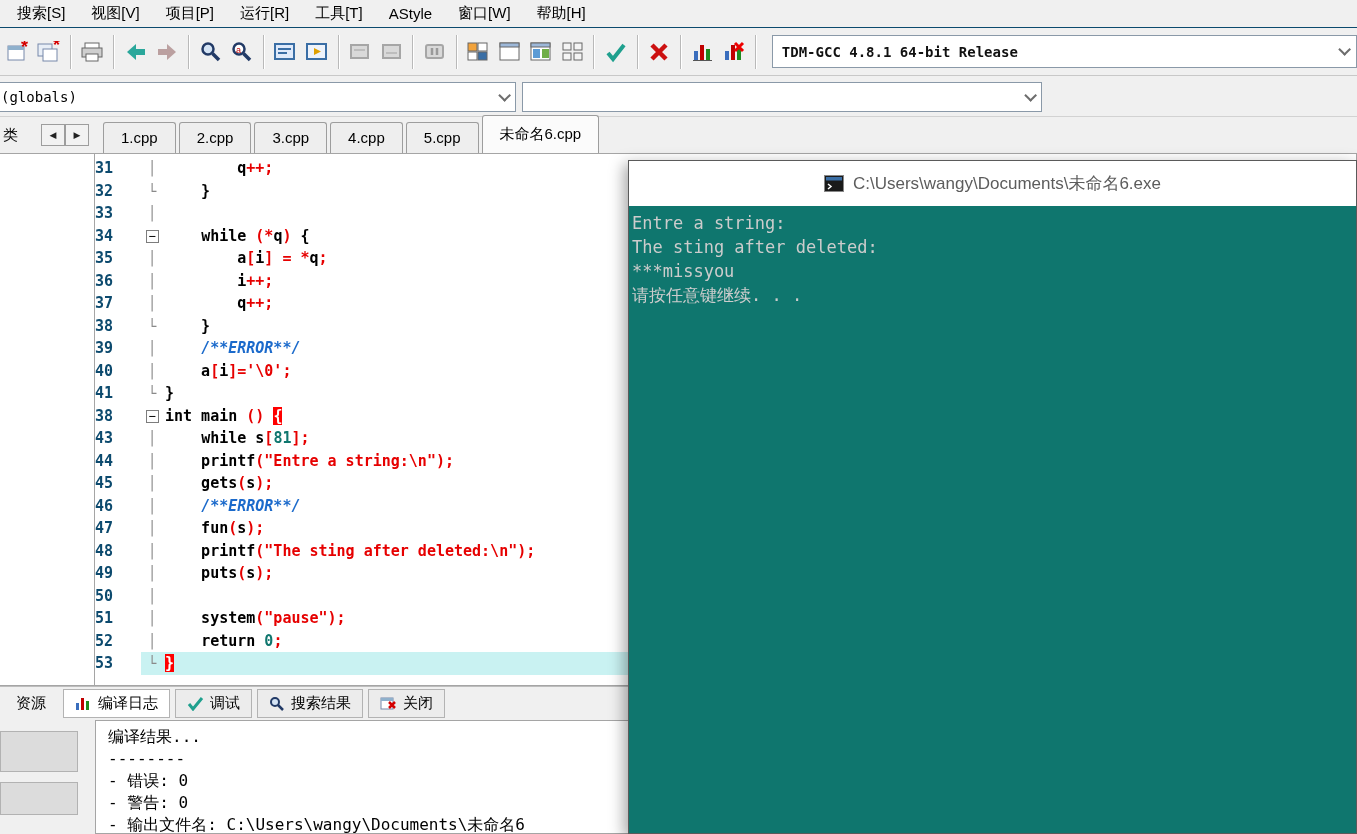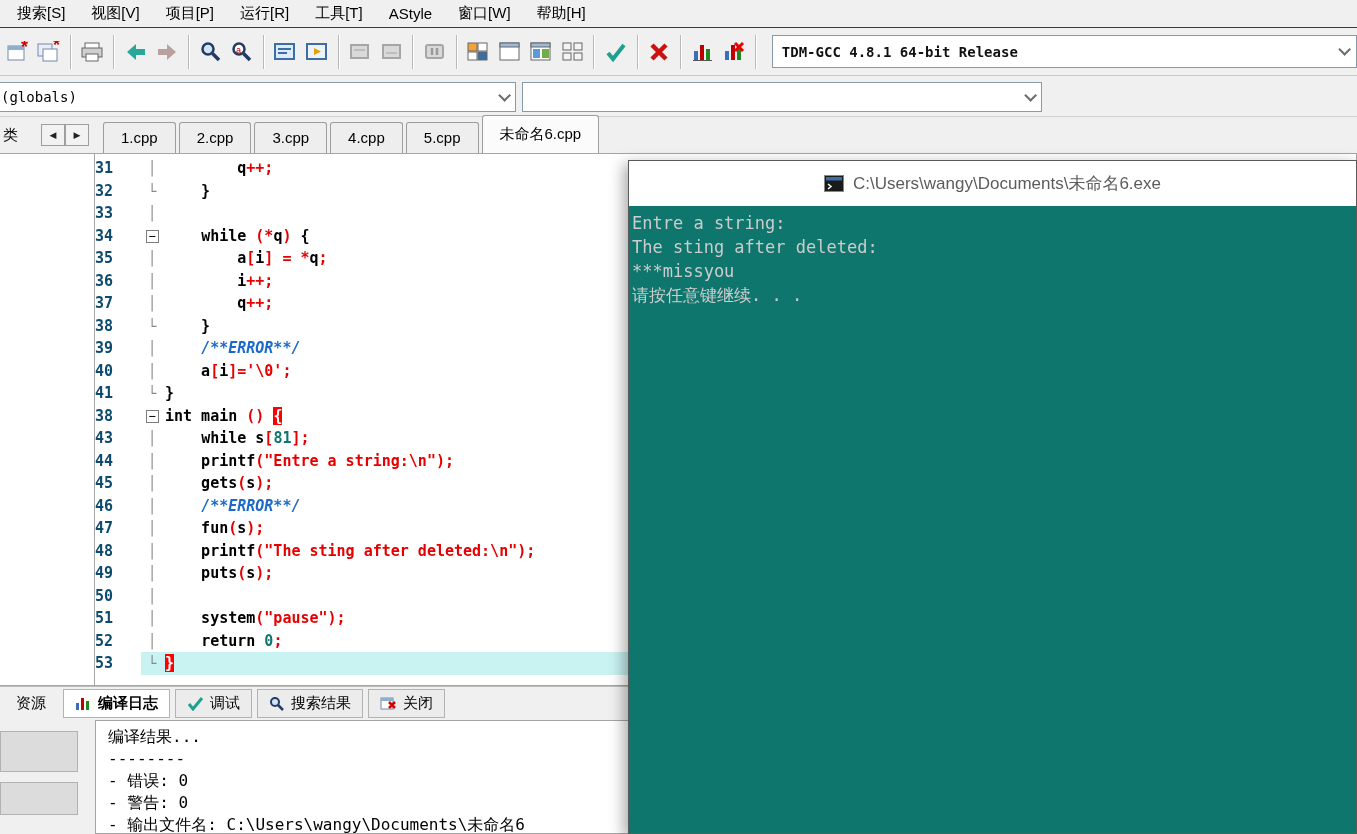--- a/index.html
+++ b/index.html
@@ -63,21 +63,21 @@
   .t-s { color:#e60000; }
   .t-n { color:#0f766e; }
   .t-c { color:#1b6acb; font-style:italic; }
   .t-bh { background:#ff0000; color:#ffffff; }
 
   
   .bottombar { position:absolute; top:686px; left:0; right:0; height:34px; background:#f0f0f0;
                border-top:1px solid #bdbdbd; display:flex; align-items:center; padding-left:4px; font-size:15px; }
   .btab { display:flex; align-items:center; gap:6px; padding:4px 11px; margin-right:5px;
           border:1px solid #b3b3b3; background:#ececec; white-space:nowrap; }
-  .btab.active { background:#ffffff; font-weight:bold; }
+  .btab.active { background:#ffffff; font-weight:normal; }
   .btab.noborder { border-color:transparent; background:transparent; }
 
   
   .logpanel { position:absolute; top:720px; left:0; right:0; bottom:0; background:#f0f0f0; }
   .logbox { position:absolute; left:0; width:78px; background:#dcdcdc; border:1px solid #b2b2b2; }
   .logbox.b1 { top:11px; height:41px; }
   .logbox.b2 { top:62px; height:33px; }
   .logtext { position:absolute; left:95px; top:0; right:0; bottom:0; background:#ffffff;
              border:1px solid #a5a5a5; padding:5px 12px; font-size:16px; line-height:22px;
              font-family:"DejaVu Sans Mono", "Liberation Sans", monospace; color:#000; overflow:hidden; }

